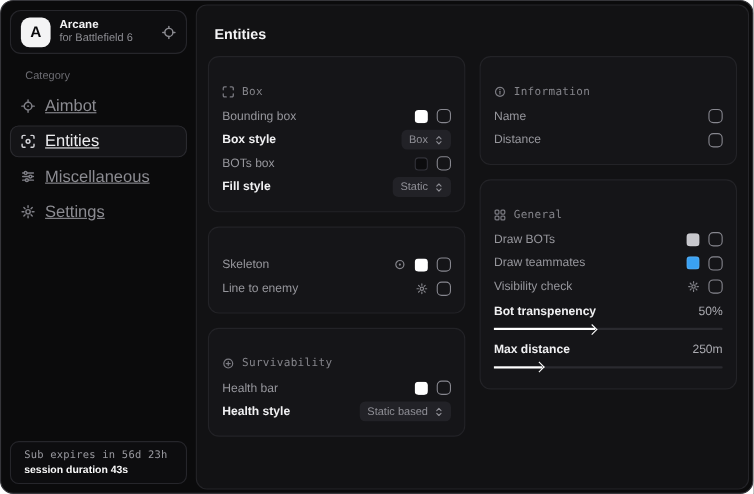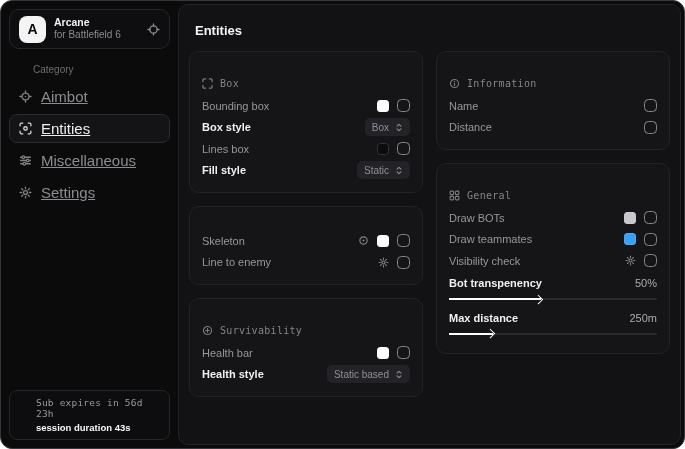--- a/index.html
+++ b/index.html
@@ -11,28 +11,28 @@
   .sidebar{position:absolute;left:0;top:0;bottom:0;width:177px;box-sizing:border-box;
            padding:8px;display:flex;flex-direction:column;}
   .profile{display:flex;align-items:center;gap:8px;border:1px solid #26262b;background:#0e0e10;
            border-radius:10px;padding:6px 9px;height:40px;box-sizing:border-box;}
   .logo{width:27px;height:27px;border-radius:8px;background:#f4f4f5;color:#0a0a0c;display:flex;
         align-items:center;justify-content:center;font-weight:700;font-size:14px;flex:0 0 auto;}
   .profile-text{display:flex;flex-direction:column;line-height:1.25;}
   .profile-name{font-size:10.5px;font-weight:700;color:#f2f2f4;}
   .profile-sub{font-size:10px;color:#8b8b91;}
   .profile-gear{margin-left:auto;color:#8b8b91;display:flex;}
-  .category{margin:15px 0 3px 24px;font-size:10px;color:#6d6d73;}
+  .category{margin:15px 0 3px 14px;font-size:10px;color:#6d6d73;}
   .nav{display:flex;flex-direction:column;gap:3px;margin-top:4px;}
   .nav-item{display:flex;align-items:center;gap:9px;height:27px;padding:0 9px;border-radius:8px;
             color:#8c8c92;font-size:15px;border:1px solid transparent;cursor:default;text-decoration:underline;}
   .nav-item .nicon{display:flex;color:#7f7f86;}
   .nav-item.selected{background:#141417;border-color:#2a2a2f;color:#ededf0;}
   .nav-item.selected .nicon{color:#d5d5da;}
-  .sb-footer{margin-top:auto;border:1px solid #26262b;border-radius:8px;padding:6px 26px;background:#0d0d0f;}
+  .sb-footer{margin-top:auto;border:1px solid #26262b;border-radius:8px;padding:6px 12px;background:#0d0d0f;}
   .sb-footer-line1{font-family:"DejaVu Sans Mono", monospace;font-size:9.5px;color:#9a9aa0;letter-spacing:.2px;}
   .sb-footer-line2{font-size:9.5px;font-weight:700;color:#fafafa;margin-top:3px;}
 
   
   .panel{position:absolute;left:177px;top:3px;right:3px;bottom:3px;background:#121214;
          border:1px solid #242428;border-radius:10px;box-sizing:border-box;padding:10px 10px;}
   .panel-title{margin:8px 0 0 6px;font-size:13px;font-weight:700;color:#f5f5f7;}
   .columns{display:flex;gap:13px;margin-top:13px;}
   .col{width:236px;display:flex;flex-direction:column;gap:13px;box-sizing:border-box;}
   .card{background:#151518;border:1px solid #232327;border-radius:10px;padding:23px 12px 11px;box-sizing:border-box;}
@@ -156,21 +156,21 @@
             <span class="dropdown">
               <span>Box</span>
               <span class="icon">
                 <svg width="8" height="9" viewBox="0 0 12 14" fill="none" stroke="currentColor" stroke-width="1.6" stroke-linecap="round" stroke-linejoin="round">
                   <path d="M3 5l3-3 3 3 M3 9l3 3 3-3"></path>
                 </svg>
               </span>
             </span>
           </div>
           <div class="row">
-            <span class="row-label">Lines box</span>
+            <span class="row-label">BOTs box</span>
             <span class="controls">
               <span class="swatch" style="border-color: rgb(51, 51, 58); background: rgb(12, 12, 14);"></span>
               <span class="checkbox"></span>
             </span>
           </div>
           <div class="row em">
             <span class="row-label">Fill style</span>
             <span class="dropdown">
               <span>Static</span>
               <span class="icon">

